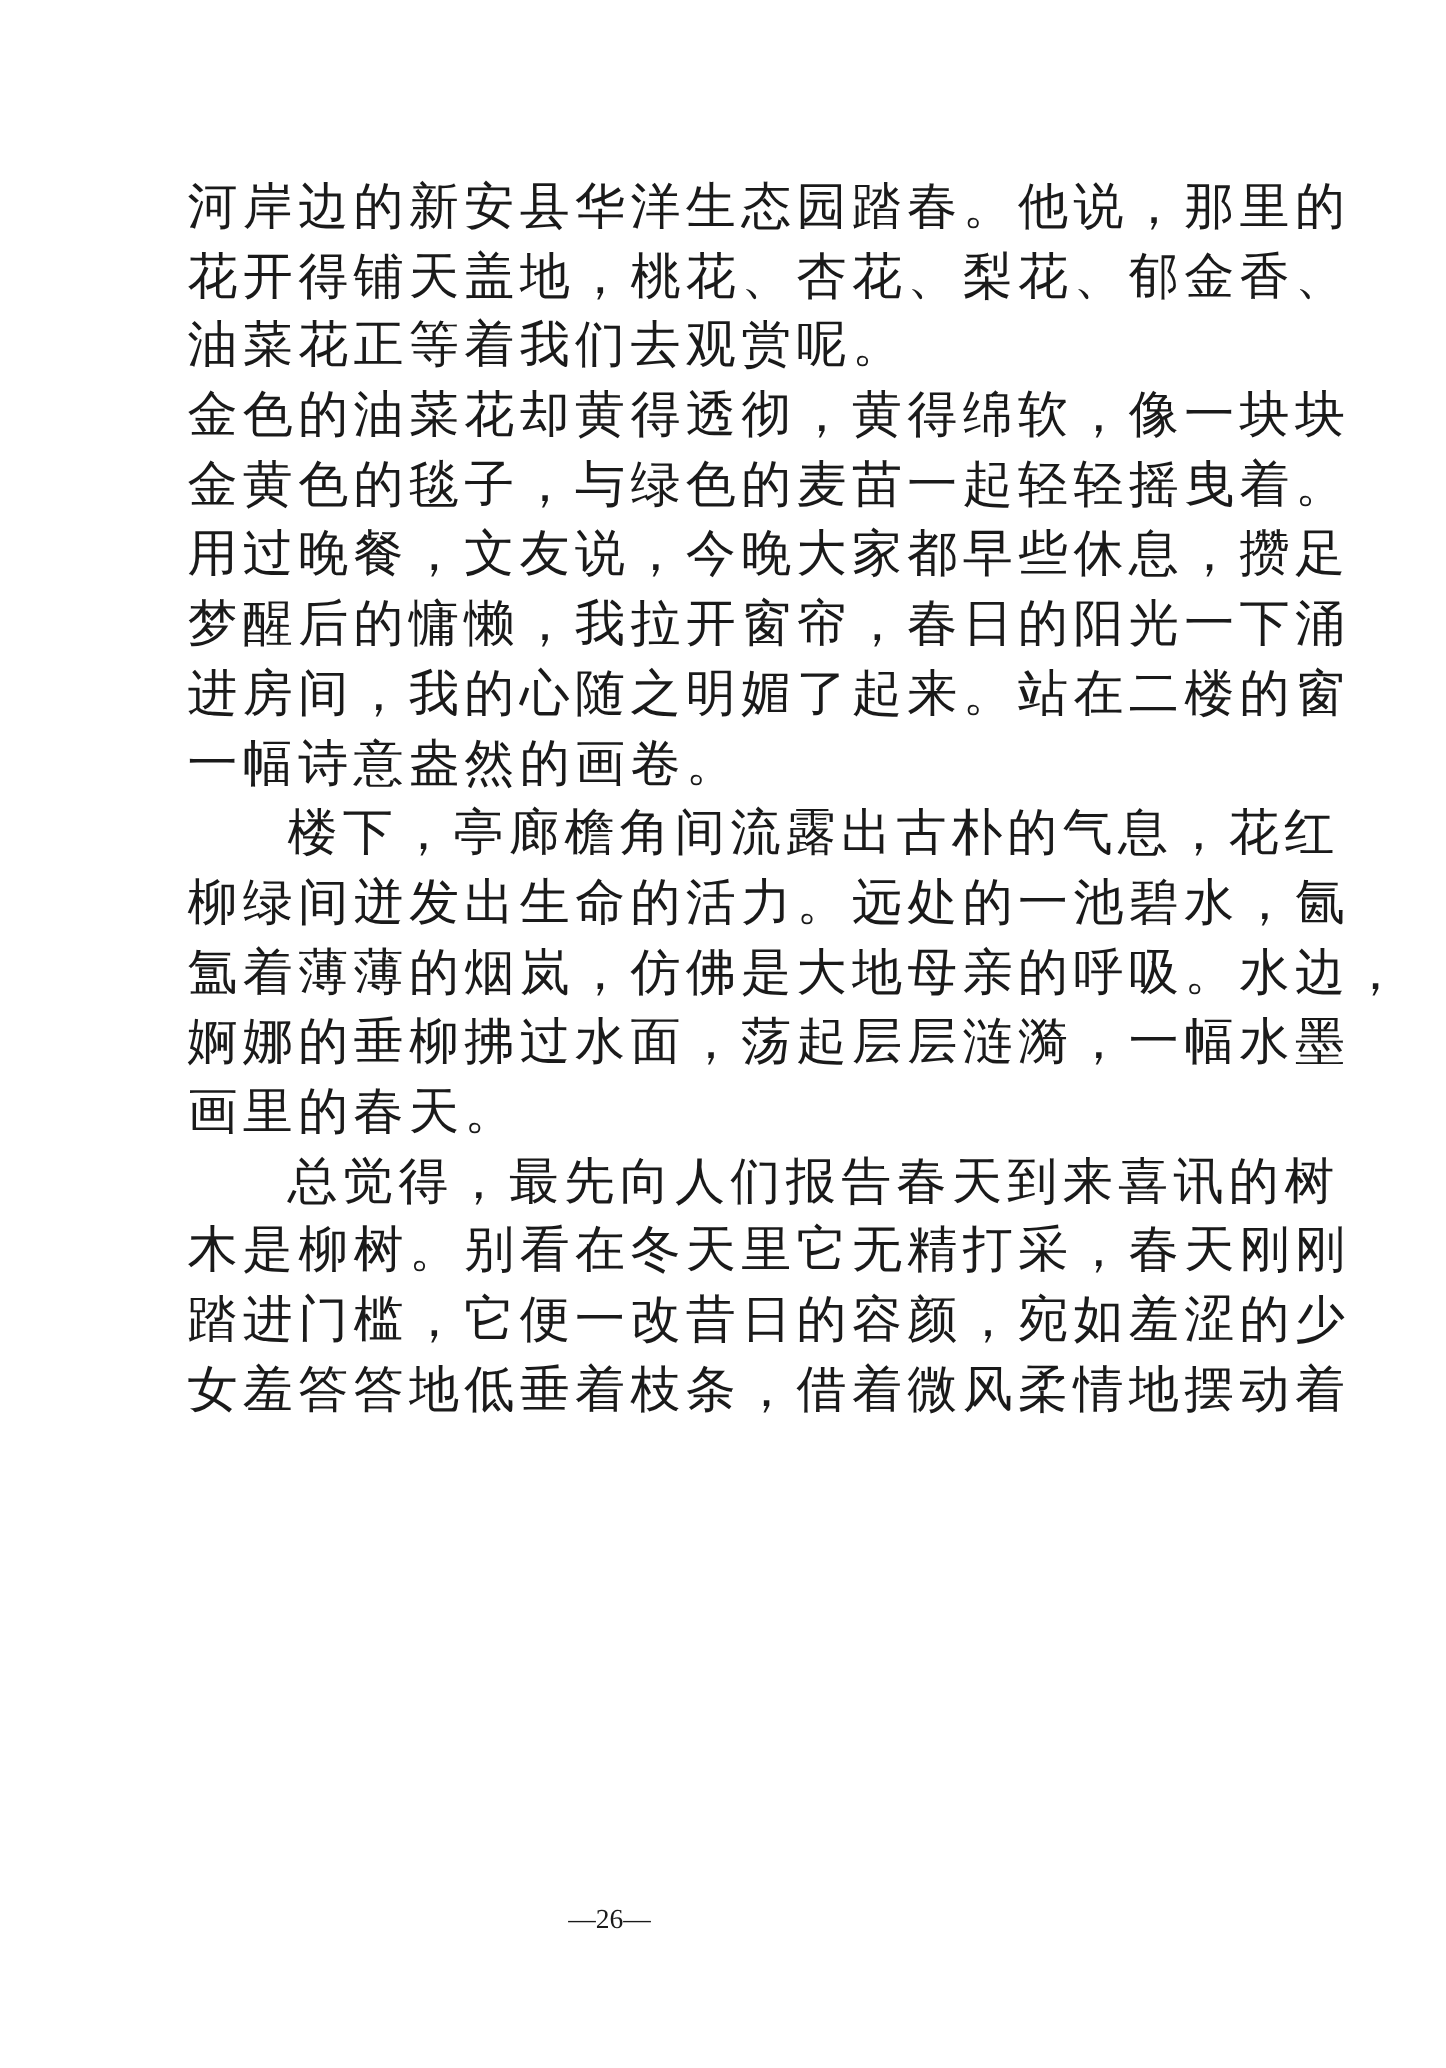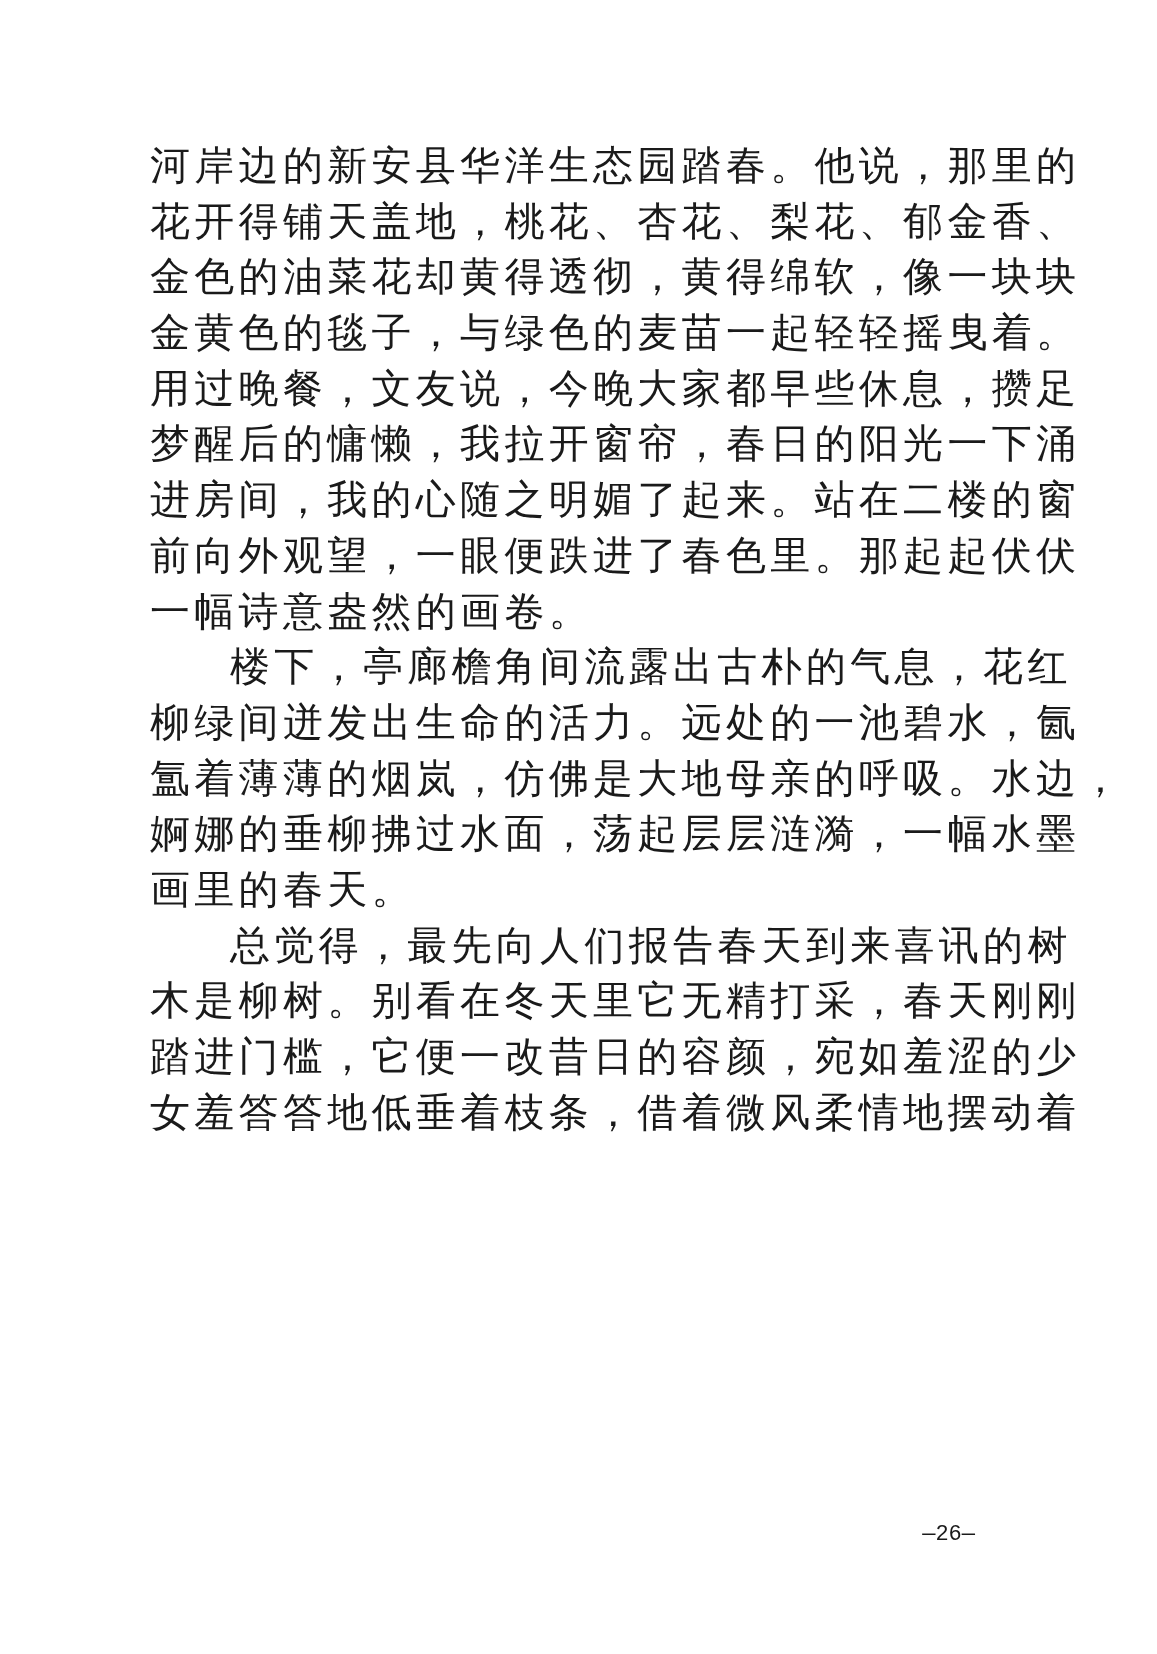--- a/index.html
+++ b/index.html
@@ -30,38 +30,38 @@
       height: 55.7px;
     }
     .indent {
       padding-left: 80px;
     }
     .page-number {
       position: absolute;
       left: 0;
       width: 975px;
       top: 1522px;
-      text-align: right;
-      font-family: Liberation Mono, monospace;
+      text-align: center;
+      font-family: Liberation Serif, serif;
       font-size: 22px;
       color: #1a1a1a;
     }
   </style>
 </head>
 <body>
 
 <div class="page">
   <span class="line">河岸边的新安县华洋生态园踏春。他说，那里的</span>
   <span class="line">花开得铺天盖地，桃花、杏花、梨花、郁金香、</span>
+  <span class="line">油菜花正等着我们去观赏呢。</span>
   <span class="line">金色的油菜花却黄得透彻，黄得绵软，像一块块</span>
   <span class="line">金黄色的毯子，与绿色的麦苗一起轻轻摇曳着。</span>
   <span class="line">用过晚餐，文友说，今晚大家都早些休息，攒足</span>
   <span class="line">梦醒后的慵懒，我拉开窗帘，春日的阳光一下涌</span>
   <span class="line">进房间，我的心随之明媚了起来。站在二楼的窗</span>
-  <span class="line">前向外观望，一眼便跌进了春色里。那起起伏伏</span>
   <span class="line">一幅诗意盎然的画卷。</span>
   <span class="line indent">楼下，亭廊檐角间流露出古朴的气息，花红</span>
   <span class="line">柳绿间迸发出生命的活力。远处的一池碧水，氤</span>
   <span class="line">氲着薄薄的烟岚，仿佛是大地母亲的呼吸。水边，</span>
   <span class="line">婀娜的垂柳拂过水面，荡起层层涟漪，一幅水墨</span>
   <span class="line">画里的春天。</span>
   <span class="line indent">总觉得，最先向人们报告春天到来喜讯的树</span>
   <span class="line">木是柳树。别看在冬天里它无精打采，春天刚刚</span>
   <span class="line">踏进门槛，它便一改昔日的容颜，宛如羞涩的少</span>
   <span class="line">女羞答答地低垂着枝条，借着微风柔情地摆动着</span>

